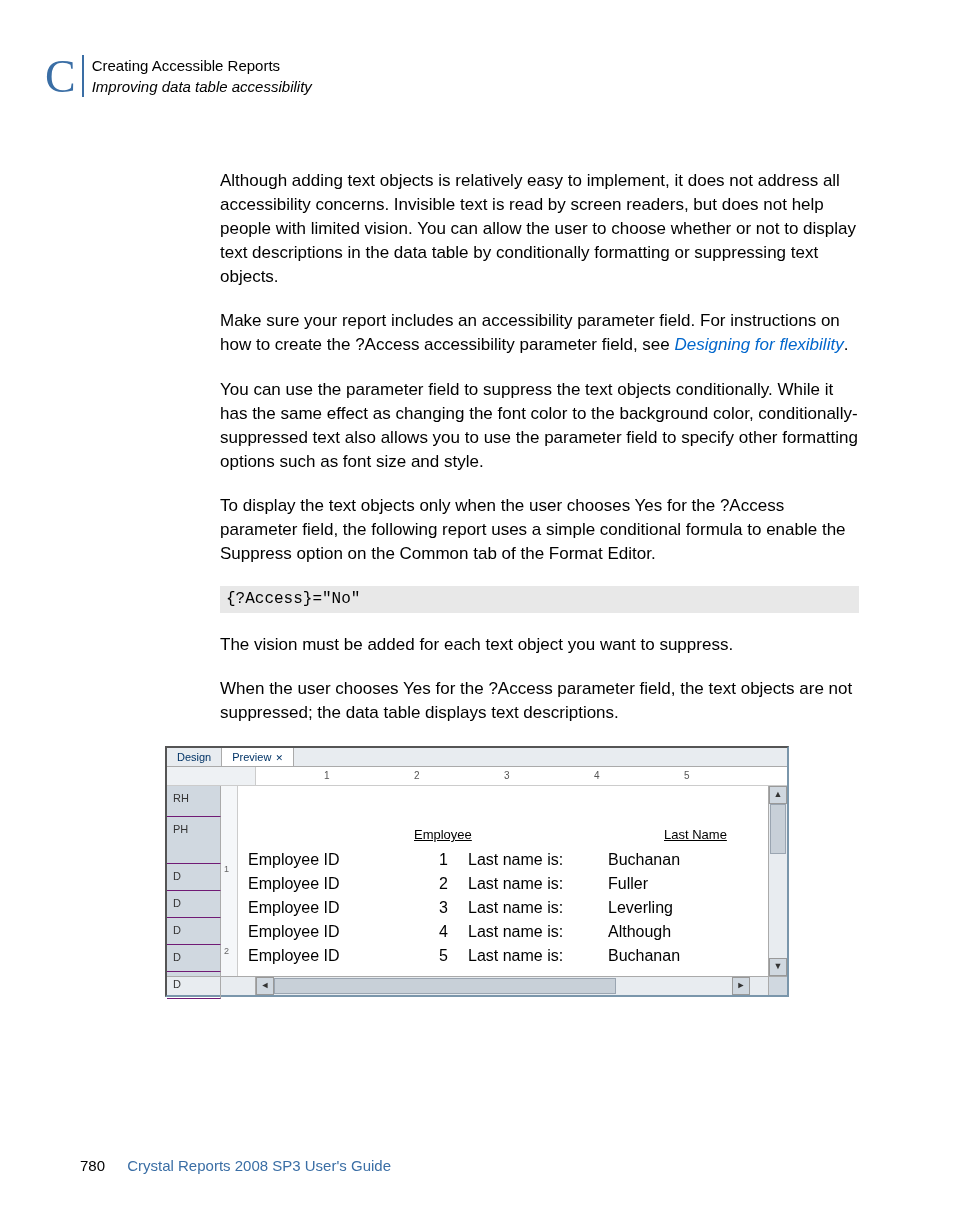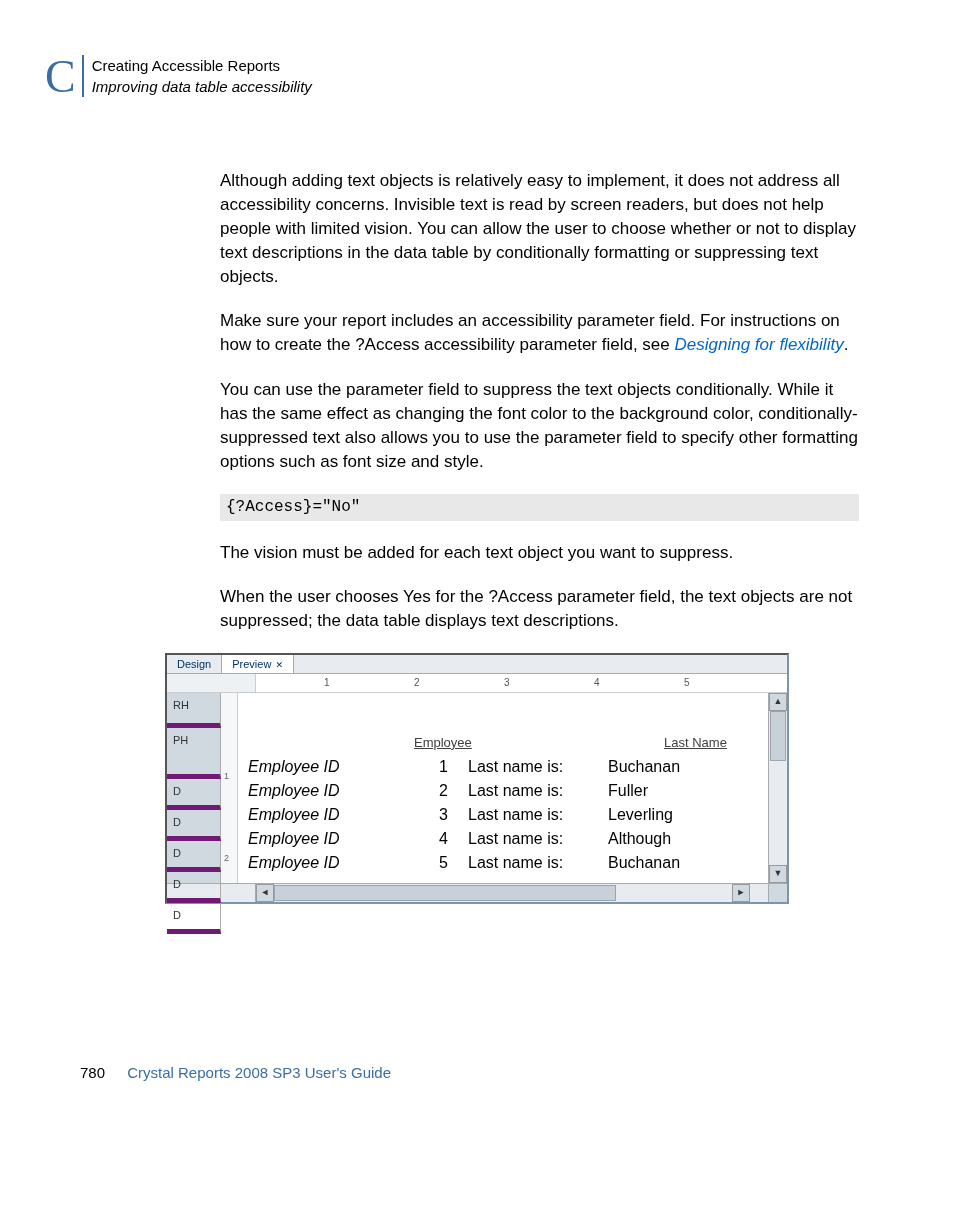--- a/index.html
+++ b/index.html
@@ -122,21 +122,21 @@
   }
   .ss-sections {
     width: 54px;
     background: #d0d8e0;
     display: flex;
     flex-direction: column;
     font-size: 11px;
     color: #333;
   }
   .ss-sections div {
-    border-bottom: 5px solid #701a75;
+    border-bottom: 1px solid #701a75;
     border-right: 1px solid #aaa;
     padding: 6px 6px;
     flex: 0 0 auto;
   }
   .ss-sections .rh { height: 18px; }
   .ss-sections .ph { height: 34px; }
   .ss-sections .d  { height: 14px; }
   .ss-vruler {
     width: 16px;
     background: #f5f7f9;
@@ -156,24 +156,24 @@
   .ss-row {
     display: flex;
     align-items: center;
     height: 24px;
     font-size: 16px;
   }
   .ss-header-row {
     height: 26px;
     font-size: 13px;
     text-decoration: underline;
-    color: #404040;
+    color: #000000;
     padding-top: 36px;
   }
-  .col-label { width: 130px; padding-left: 10px; font-style: italic; }
+  .col-label { width: 130px; padding-left: 10px; }
   .col-id    { width: 70px;  text-align: right; padding-right: 20px; }
   .col-lnlbl { width: 140px; }
   .col-ln    { width: 120px; }
   .hdr-emp   { margin-left: 176px; width:100px; }
   .hdr-ln    { margin-left: 150px; }
   .ss-vscroll {
     width: 18px;
     background: #e8ecf0;
     border-left: 1px solid #aaa;
     position: relative;
@@ -237,20 +237,21 @@
     </div>
   </div>
 
 
   <div class="body-text">
     <p>Although adding text objects is relatively easy to implement, it does not address all accessibility concerns. Invisible text is read by screen readers, but does not help people with limited vision. You can allow the user to choose whether or not to display text descriptions in the data table by conditionally formatting or suppressing text objects.</p>
     <p>
       <span>Make sure your report includes an accessibility parameter field. For instructions on how to create the ?Access accessibility parameter field, see </span><span class="link">Designing for flexibility</span><span>.</span>
     </p>
     <p>You can use the parameter field to suppress the text objects conditionally. While it has the same effect as changing the font color to the background color, conditionally-suppressed text also allows you to use the parameter field to specify other formatting options such as font size and style.</p>
+    <p>To display the text objects only when the user chooses Yes for the ?Access parameter field, the following report uses a simple conditional formula to enable the Suppress option on the Common tab of the Format Editor.</p>
     <span class="code-block">{?Access}="No"</span>
     <p>The vision must be added for each text object you want to suppress.</p>
     <p>When the user chooses Yes for the ?Access parameter field, the text objects are not suppressed; the data table displays text descriptions.</p>
   </div>
 
   <div class="screenshot">
     <div class="ss-tabs">
       <div class="ss-tab">
           <span>Design</span>
         </div>

